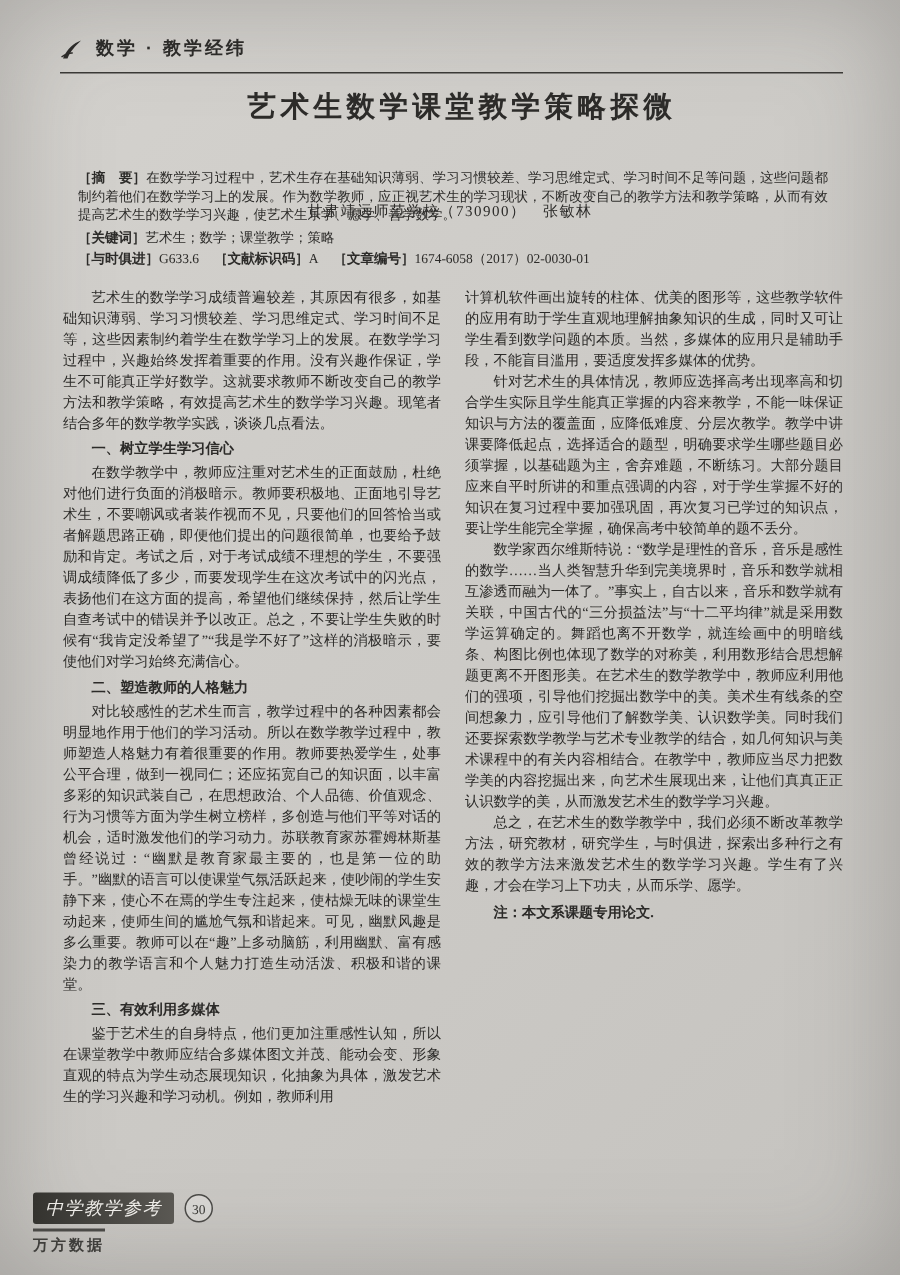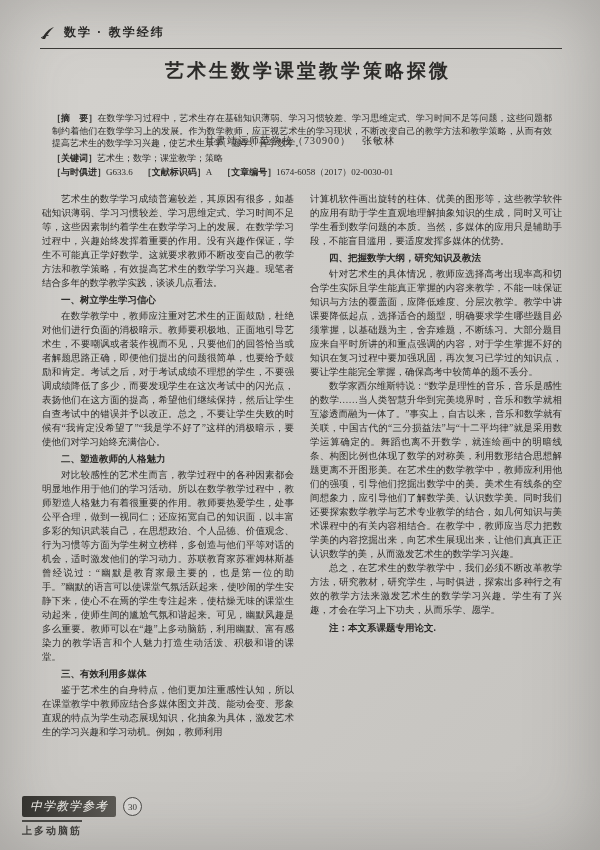--- a/index.html
+++ b/index.html
@@ -100,29 +100,28 @@
       <p class="para">艺术生的数学学习成绩普遍较差，其原因有很多，如基础知识薄弱、学习习惯较差、学习思维定式、学习时间不足等，这些因素制约着学生在数学学习上的发展。在数学学习过程中，兴趣始终发挥着重要的作用。没有兴趣作保证，学生不可能真正学好数学。这就要求教师不断改变自己的教学方法和教学策略，有效提高艺术生的数学学习兴趣。现笔者结合多年的数学教学实践，谈谈几点看法。</p>
       <p class="heading">一、树立学生学习信心</p>
       <p class="para">在数学教学中，教师应注重对艺术生的正面鼓励，杜绝对他们进行负面的消极暗示。教师要积极地、正面地引导艺术生，不要嘲讽或者装作视而不见，只要他们的回答恰当或者解题思路正确，即便他们提出的问题很简单，也要给予鼓励和肯定。考试之后，对于考试成绩不理想的学生，不要强调成绩降低了多少，而要发现学生在这次考试中的闪光点，表扬他们在这方面的提高，希望他们继续保持，然后让学生自查考试中的错误并予以改正。总之，不要让学生失败的时候有“我肯定没希望了”“我是学不好了”这样的消极暗示，要使他们对学习始终充满信心。</p>
       <p class="heading">二、塑造教师的人格魅力</p>
       <p class="para">对比较感性的艺术生而言，教学过程中的各种因素都会明显地作用于他们的学习活动。所以在数学教学过程中，教师塑造人格魅力有着很重要的作用。教师要热爱学生，处事公平合理，做到一视同仁；还应拓宽自己的知识面，以丰富多彩的知识武装自己，在思想政治、个人品德、价值观念、行为习惯等方面为学生树立榜样，多创造与他们平等对话的机会，适时激发他们的学习动力。苏联教育家苏霍姆林斯基曾经说过：“幽默是教育家最主要的，也是第一位的助手。”幽默的语言可以使课堂气氛活跃起来，使吵闹的学生安静下来，使心不在焉的学生专注起来，使枯燥无味的课堂生动起来，使师生间的尴尬气氛和谐起来。可见，幽默风趣是多么重要。教师可以在“趣”上多动脑筋，利用幽默、富有感染力的教学语言和个人魅力打造生动活泼、积极和谐的课堂。</p>
       <p class="heading">三、有效利用多媒体</p>
       <p class="para">鉴于艺术生的自身特点，他们更加注重感性认知，所以在课堂教学中教师应结合多媒体图文并茂、能动会变、形象直观的特点为学生动态展现知识，化抽象为具体，激发艺术生的学习兴趣和学习动机。例如，教师利用</p>
     </div>
     <div class="col">
       <p class="para" style="text-indent:0;">计算机软件画出旋转的柱体、优美的图形等，这些教学软件的应用有助于学生直观地理解抽象知识的生成，同时又可让学生看到数学问题的本质。当然，多媒体的应用只是辅助手段，不能盲目滥用，要适度发挥多媒体的优势。</p>
-      <p class="heading">四、把握数学大纲，研究知识及教法</p>
       <p class="para">针对艺术生的具体情况，教师应选择高考出现率高和切合学生实际且学生能真正掌握的内容来教学，不能一味保证知识与方法的覆盖面，应降低难度、分层次教学。教学中讲课要降低起点，选择适合的题型，明确要求学生哪些题目必须掌握，以基础题为主，舍弃难题，不断练习。大部分题目应来自平时所讲的和重点强调的内容，对于学生掌握不好的知识在复习过程中要加强巩固，再次复习已学过的知识点，要让学生能完全掌握，确保高考中较简单的题不丢分。</p>
       <p class="para">数学家西尔维斯特说：“数学是理性的音乐，音乐是感性的数学……当人类智慧升华到完美境界时，音乐和数学就相互渗透而融为一体了。”事实上，自古以来，音乐和数学就有关联，中国古代的“三分损益法”与“十二平均律”就是采用数学运算确定的。舞蹈也离不开数学，就连绘画中的明暗线条、构图比例也体现了数学的对称美，利用数形结合思想解题更离不开图形美。在艺术生的数学教学中，教师应利用他们的强项，引导他们挖掘出数学中的美。美术生有线条的空间想象力，应引导他们了解数学美、认识数学美。同时我们还要探索数学教学与艺术专业教学的结合，如几何知识与美术课程中的有关内容相结合。在教学中，教师应当尽力把数学美的内容挖掘出来，向艺术生展现出来，让他们真真正正认识数学的美，从而激发艺术生的数学学习兴趣。</p>
       <p class="para">总之，在艺术生的数学教学中，我们必须不断改革教学方法，研究教材，研究学生，与时俱进，探索出多种行之有效的教学方法来激发艺术生的数学学习兴趣。学生有了兴趣，才会在学习上下功夫，从而乐学、愿学。</p>
       <p class="note">注：本文系课题专用论文.</p>
     </div>
   </div>
 
   <div class="footer">
     <div class="journal-row">
       <span class="journal-name">中学教学参考</span>
       <span class="page-circle">30</span>
     </div>
-    <span class="watermark">上多动脑筋</span>
+    <span class="watermark">万方数据</span>
   </div>
 
 </div>
 
 </body></html>

